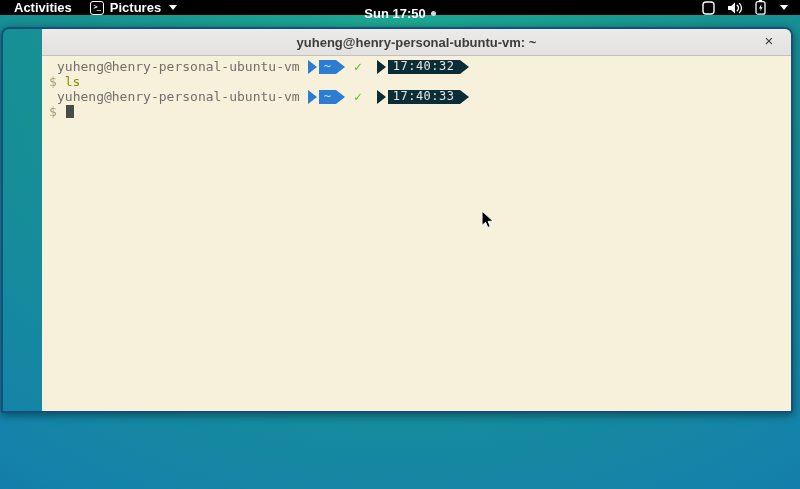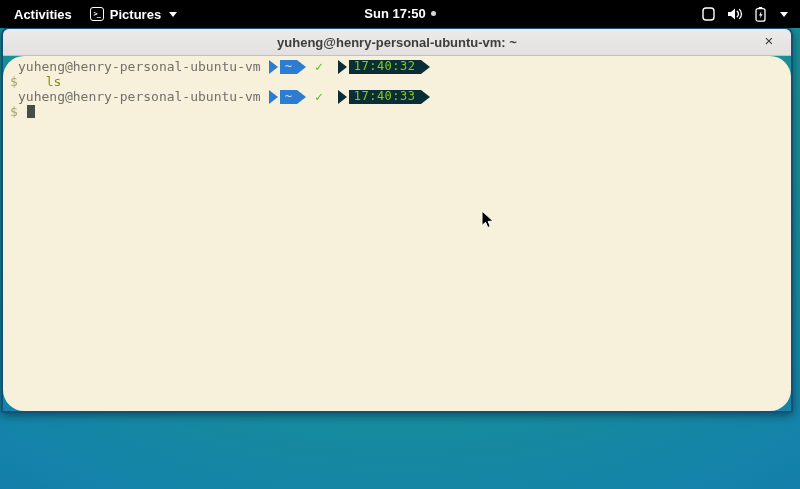--- a/index.html
+++ b/index.html
@@ -6,21 +6,21 @@
   html, body { width: 800px; height: 489px; overflow: hidden; }
   body {
     position: relative;
     font-family: "Liberation Sans", sans-serif;
     background:
       radial-gradient(ellipse 130% 170% at 50% 8%, #1ca992 0%, #17938f 30%, #1482ab 62%, #0e5f97 100%);
   }
 
   
   .topbar {
-    position: absolute; left: 0; top: 0; width: 800px; height: 28px;
+    position: absolute; left: 0; top: 0; width: 800px; height: 15px;
     background: #000; color: #fff;
     display: flex; align-items: center;
     font-size: 13px; font-weight: 700;
     z-index: 30;
   }
   .topbar-left { display: flex; align-items: center; gap: 14px; padding-left: 10px; }
   .activities { padding: 2px 4px; cursor: default; }
   .appmenu { display: flex; align-items: center; gap: 6px; }
   .term-glyph {
     width: 14px; height: 14px; border: 1.2px solid #fff; border-radius: 3px;
@@ -47,61 +47,61 @@
 
   
   .window {
     position: absolute; left: 1px; top: 27px; width: 792px; height: 386px;
     border: 2px solid #15507c;
     border-radius: 8px 8px 2px 2px;
     box-shadow: 0 2px 10px rgba(0,0,0,.45);
     display: flex; flex-direction: column;
     z-index: 10;
     overflow: hidden;
+    padding-left: 39px;
   }
   .titlebar {
     height: 27px; flex: 0 0 27px;
     background: linear-gradient(#ecebe9, #e2e1df);
     border-bottom: 1px solid #c3c1bd;
     display: flex; align-items: center; justify-content: center;
     position: relative;
     font-size: 13px; font-weight: 700; color: #3d3d3d;
   }
   .close-btn {
     position: absolute; right: 13px; top: 50%; transform: translateY(-50%);
     width: 18px; height: 18px; line-height: 16px; text-align: center;
     font-size: 15px; font-weight: 400; color: #3a3a3a; cursor: default;
   }
   .term-body {
     flex: 1; background: #f7f0da;
     font-family: "DejaVu Sans Mono", monospace;
     font-size: 13px; line-height: 15px; color: #5a5a55;
     padding: 3px 2px 0 2px;
     cursor: text;
-    border-radius: 21px;
   }
   .tline { height: 15px; display: flex; align-items: center; white-space: pre; }
 
   
   .host { color: #72706b; padding-left: 13px; }
   .pl-group { display: inline-flex; align-items: center; margin-left: 8px; }
   .ptri { width: 0; height: 0; border-top: 7px solid transparent; border-bottom: 7px solid transparent; }
   .ptri.blue  { border-left: 9px solid #2c7cd1; }
   .ptri.dark  { border-left: 9px solid #0b2d36; }
   .gap2 { width: 2px; }
   .pbody {
     height: 14px; display: inline-flex; align-items: center;
     font-size: 12px; padding: 0 5px;
   }
   .pbody.blue { background: #2c7cd1; color: #cfe3f5; }
-  .pbody.dark { background: #0b2d36; color: #84cc16; letter-spacing: .5px; }
+  .pbody.dark { background: #0b2d36; color: #e5e5e5; letter-spacing: .5px; }
   .check { color: #57c11e; font-weight: 700; margin: 0 7px 0 9px; }
 
   .dollar { color: #a9a175; padding-left: 5px; }
-  .cmd { color: #819501; margin-left: 20px; }
+  .cmd { color: #819501; }
   .dirs { color: #2fa0a5; font-weight: 700; }
   .cursor-block { display: inline-block; width: 8px; height: 13px; background: #474d47; margin-left: 1px; }
 
   
   .pointer { position: absolute; left: 480px; top: 210px; z-index: 50; }
 </style>
 </head>
 <body>
 
 <div class="topbar">

